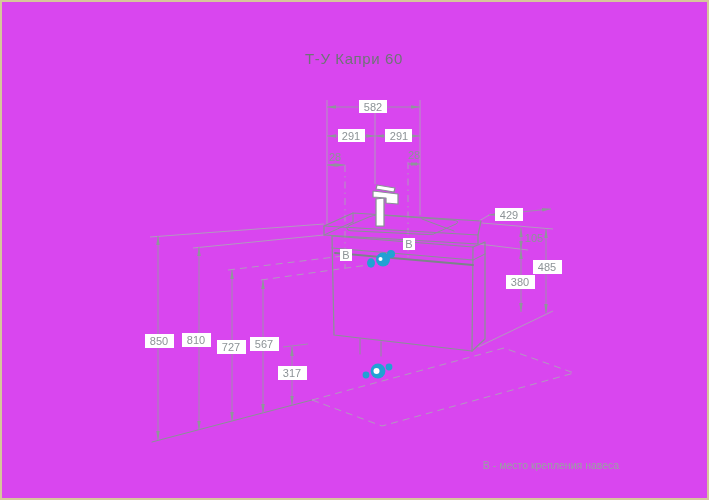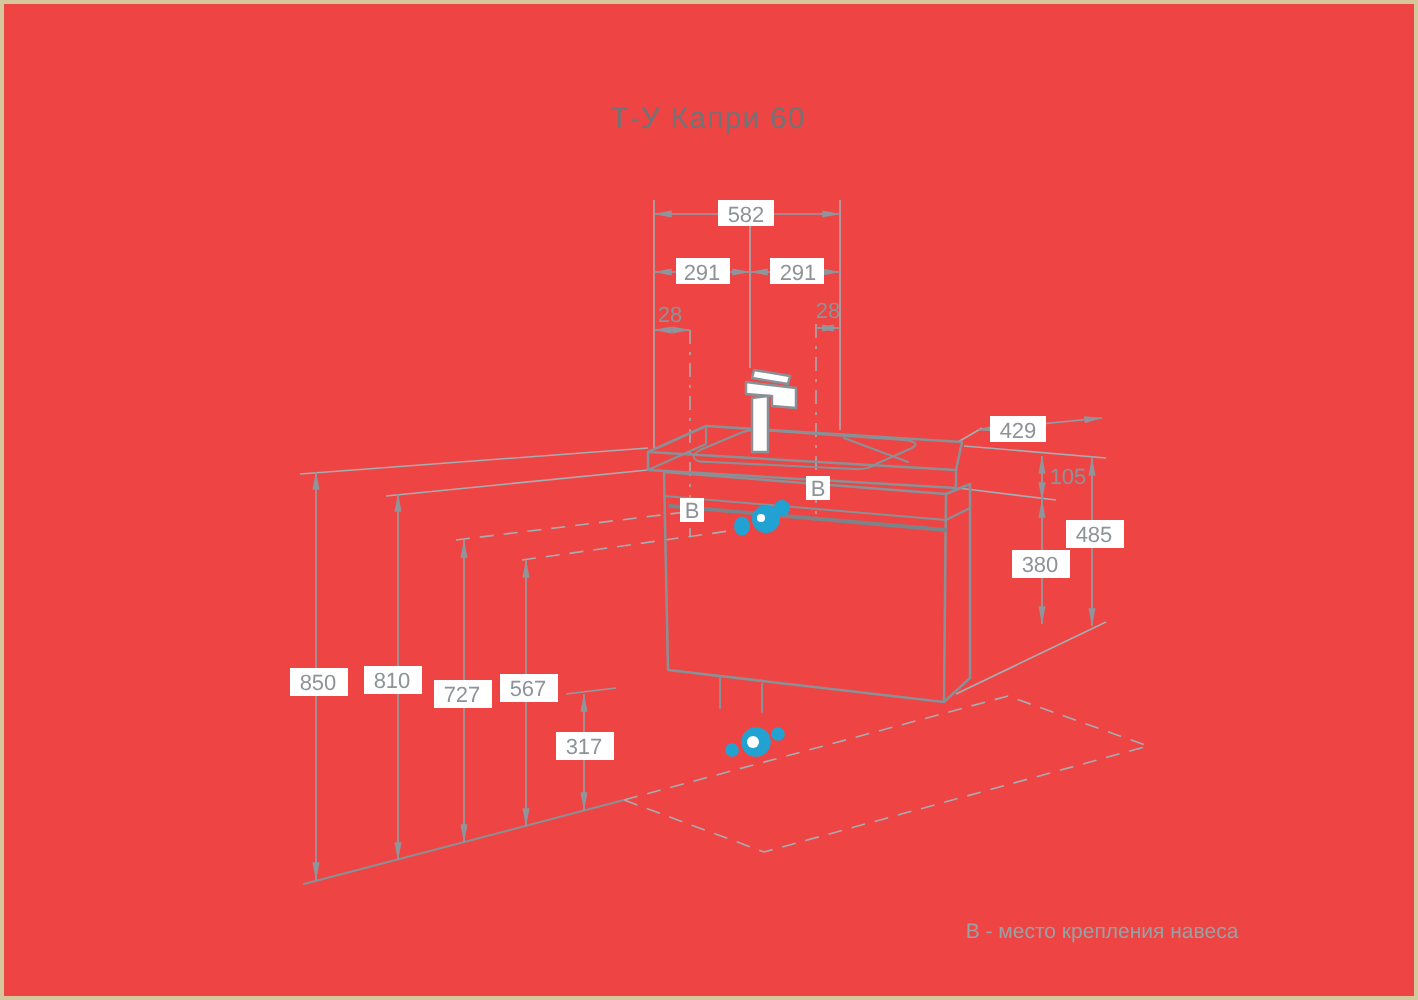--- a/index.html
+++ b/index.html
@@ -1,18 +1,18 @@
 <!DOCTYPE html>
 <html><head>
 <meta charset="utf-8">
 <style>
   html,body{margin:0;padding:0;background:#fff;}
   #page{
     position:relative;width:709px;height:500px;box-sizing:border-box;
-    background:#ef4444;border:2px solid #d6c69b;overflow:hidden;
+    background:#d946ef;border:2px solid #d6c69b;overflow:hidden;
     font-family:"Liberation Sans",sans-serif;
   }
   svg text{font-family:"Liberation Sans",sans-serif;font-size:11px;fill:#8d9397;}
   svg .title-t{font-size:15px;fill:#6f7477;letter-spacing:.6px;}
   svg .note-t{font-size:10.5px;fill:#9aa0a3;}
   .dim{stroke:#959ba0;stroke-width:.85;fill:none;}
   .ext{stroke:#a7adb1;stroke-width:.8;fill:none;}
   .draw{stroke:#8a9196;stroke-width:1.25;fill:none;stroke-linejoin:round;stroke-linecap:round;}
   .thin{stroke-width:1;}
   .thick{stroke-width:1.9;stroke:#7c8489;}

